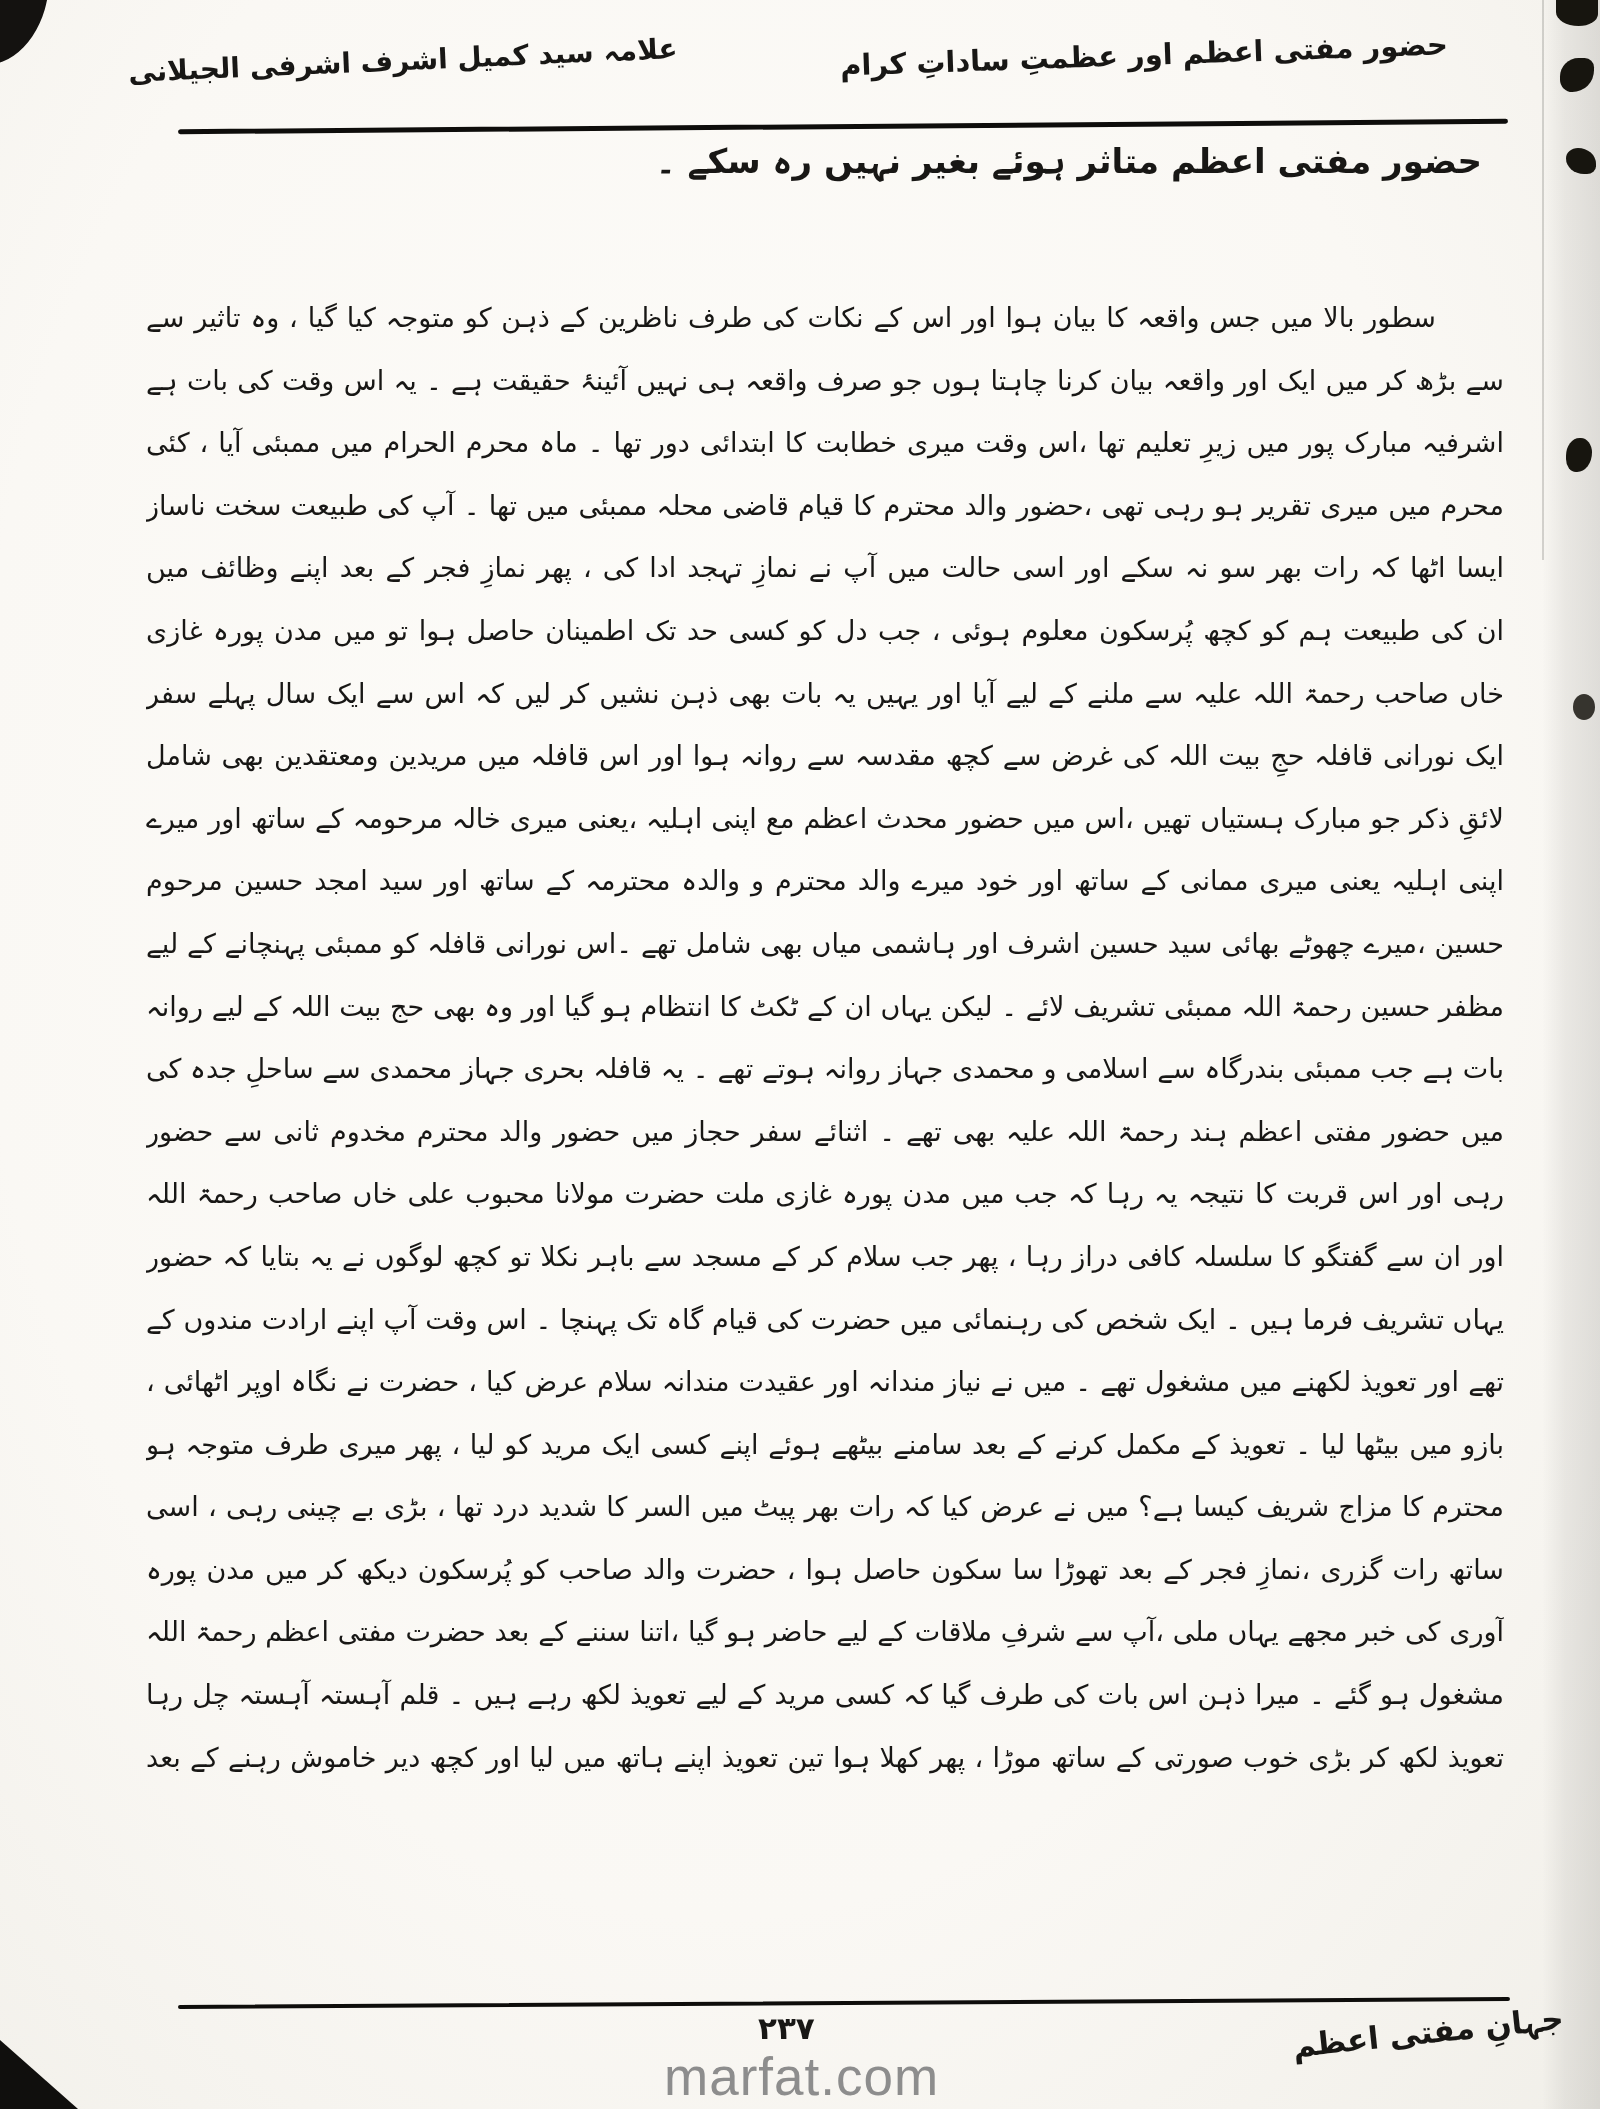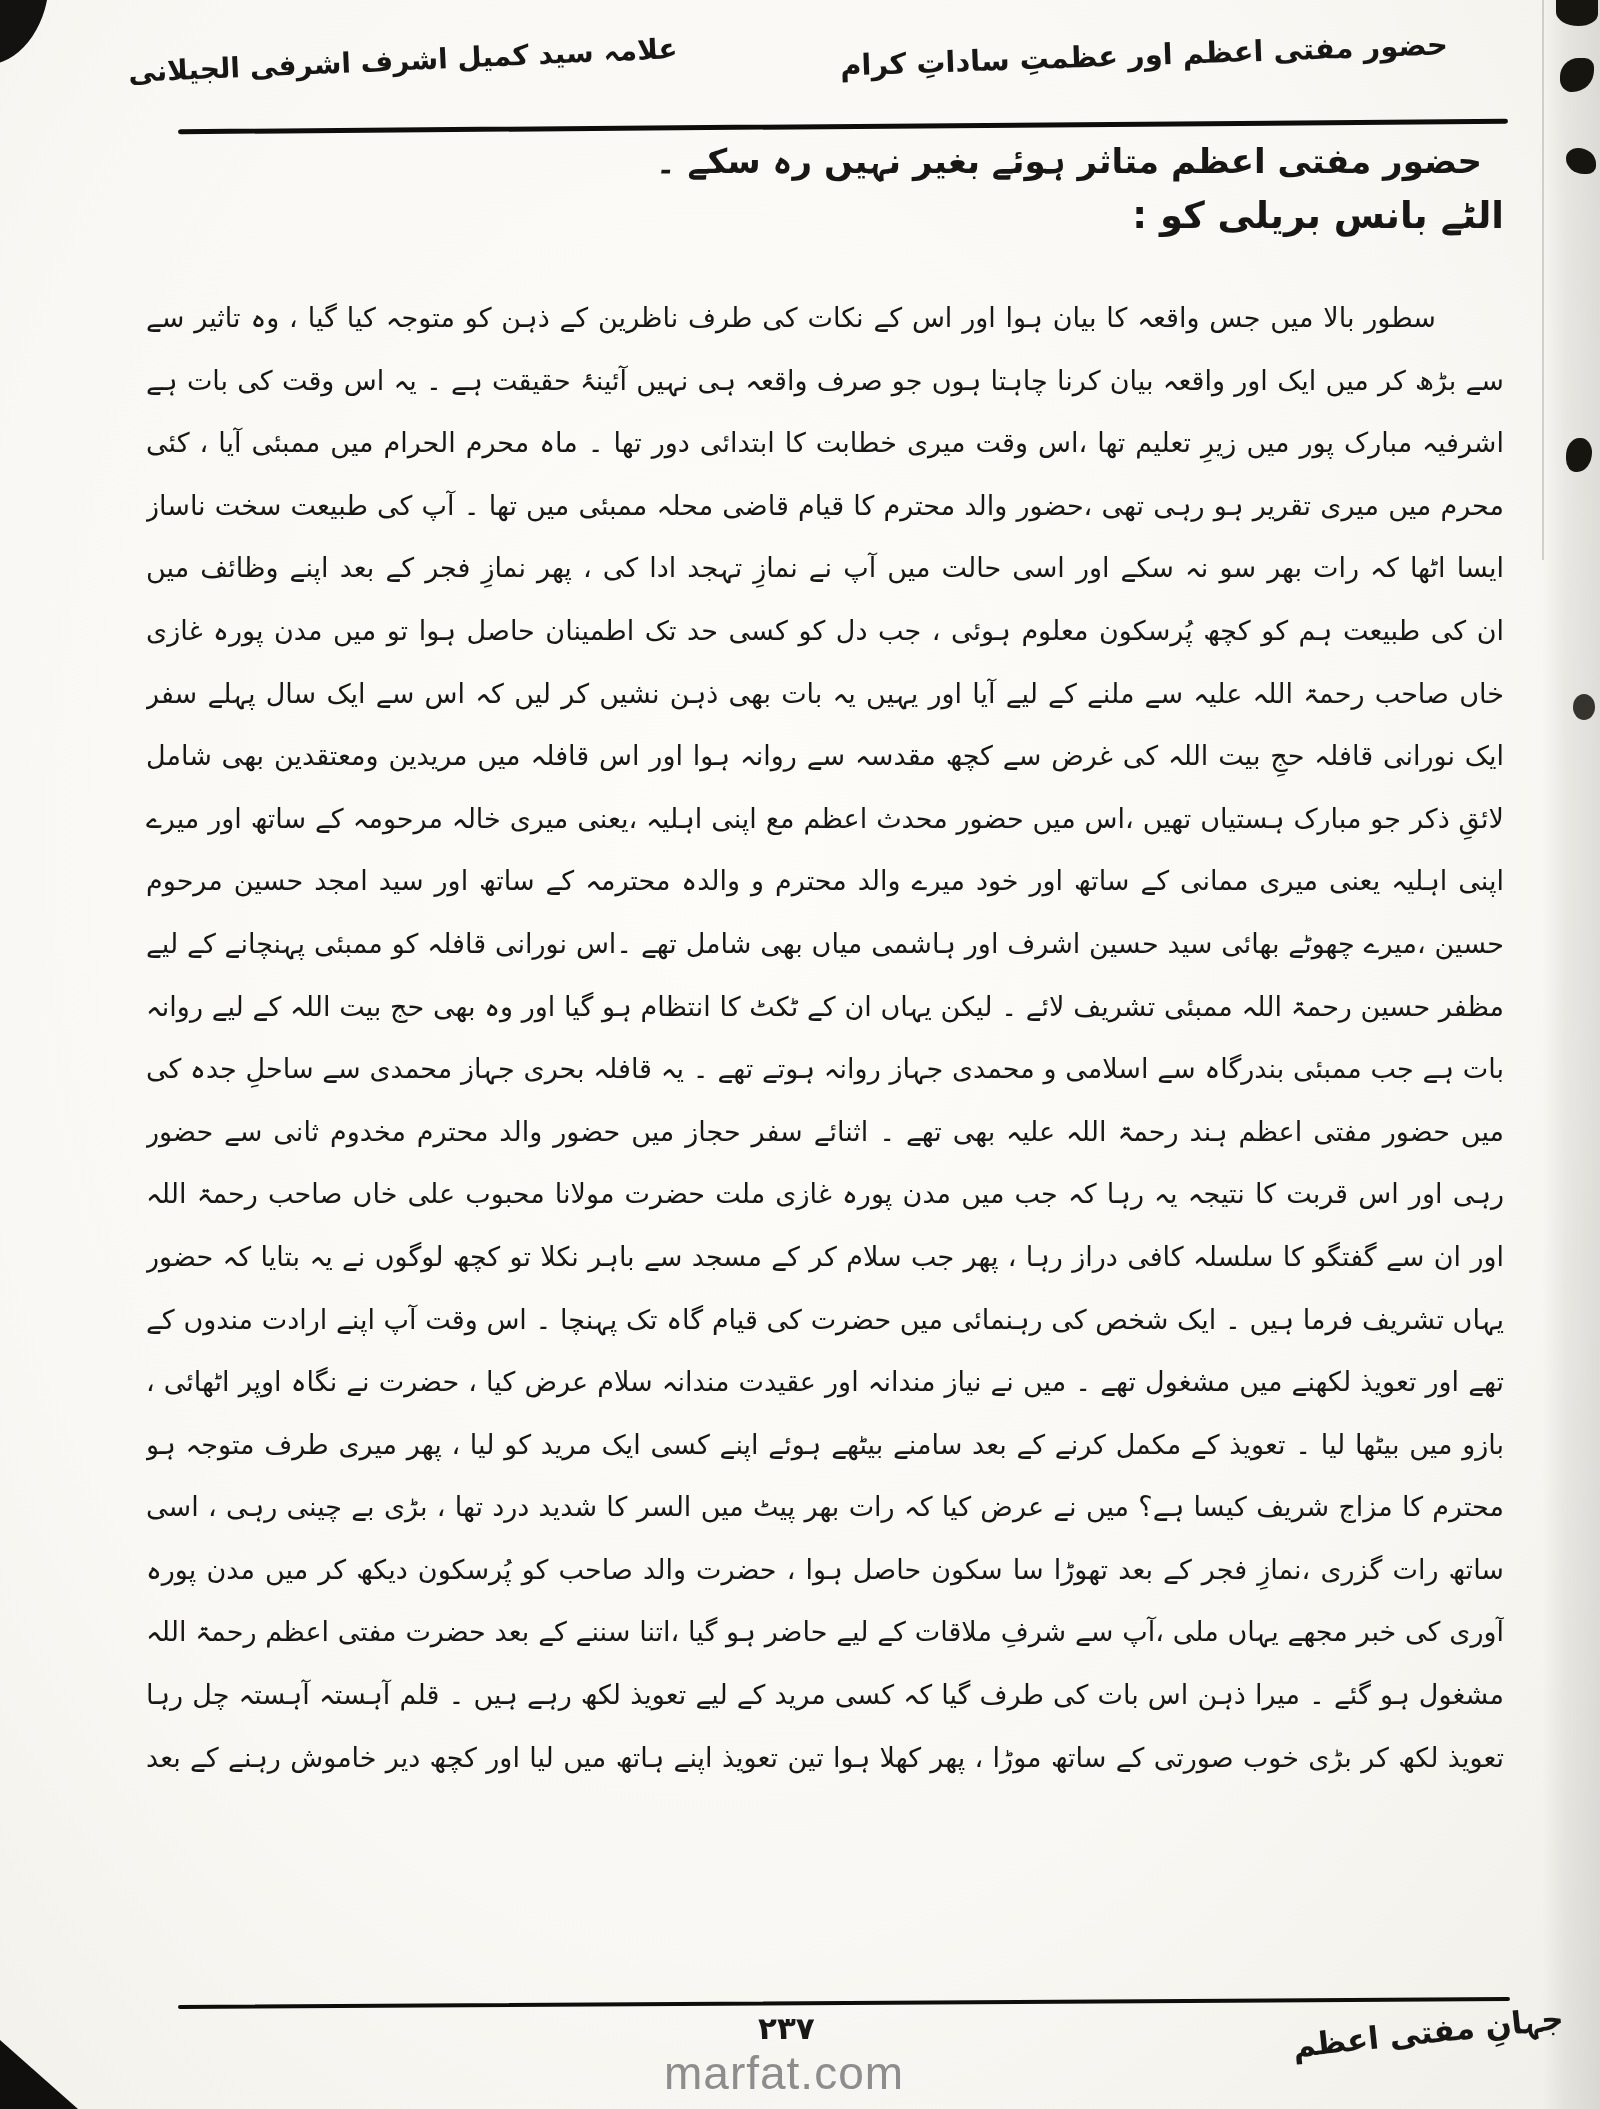--- a/index.html
+++ b/index.html
@@ -101,21 +101,21 @@
     transform: rotate(-6deg);
   }
   .footer-page-number {
     position: absolute; top: 2010px; left: 758px;
     font-size: 31px; font-weight: bold;
     letter-spacing: 6px;
   }
   .footer-watermark {
     position: absolute; top: 2046px; left: 664px;
     font-family: "Liberation Sans", sans-serif;
-    font-size: 46px; color: #8d8d8d;
+    font-size: 53px; color: #8d8d8d;
     direction: ltr;
     letter-spacing: 1px;
   }
 </style>
 </head>
 <body>
 
 <div class="page">
 
   <div class="gutter-strip"></div>
@@ -127,21 +127,20 @@
   <div class="blob b5"></div>
   <div class="corner-tl"></div>
   <div class="corner-bl"></div>
 
   <div class="hdr-right">حضور مفتی اعظم اور عظمتِ ساداتِ کرام</div>
   <div class="hdr-left">علامہ سید کمیل اشرف اشرفی الجیلانی</div>
   <div class="rule top"></div>
 
   <div class="intro-line">حضور مفتی اعظم متاثر ہوئے بغیر نہیں رہ سکے ۔</div>
 
-  <div class="section-heading">الٹے بانس بریلی کو :</div>
 
   <div class="body-text">
     <div class="body-line first">سطور بالا میں جس واقعہ کا بیان ہوا اور اس کے نکات کی طرف ناظرین کے ذہن کو متوجہ کیا گیا ، وہ تاثیر سے بھر پور ہے ،لیکن اس</div>
       <div class="body-line">سے بڑھ کر میں ایک اور واقعہ بیان کرنا چاہتا ہوں جو صرف واقعہ ہی نہیں آئینۂ حقیقت ہے ۔ یہ اس وقت کی بات ہے ، جب میں دار العلوم</div>
       <div class="body-line">اشرفیہ مبارک پور میں زیرِ تعلیم تھا ،اس وقت میری خطابت کا ابتدائی دور تھا ۔ ماہ محرم الحرام میں ممبئی آیا ، کئی سال سے آستانہ ماہم شریف پر عشرۂ</div>
       <div class="body-line">محرم میں میری تقریر ہو رہی تھی ،حضور والد محترم کا قیام قاضی محلہ ممبئی میں تھا ۔ آپ کی طبیعت سخت ناساز تھی اور ایک رات السر کا درد پیٹ میں</div>
       <div class="body-line">ایسا اٹھا کہ رات بھر سو نہ سکے اور اسی حالت میں آپ نے نمازِ تہجد ادا کی ، پھر نمازِ فجر کے بعد اپنے وظائف میں مشغول ہو گئے ،وظیفہ کے بعد</div>
       <div class="body-line">ان کی طبیعت ہم کو کچھ پُرسکون معلوم ہوئی ، جب دل کو کسی حد تک اطمینان حاصل ہوا تو میں مدن پورہ غازی ملت حضرت مولانا محبوب علی</div>
       <div class="body-line">خاں صاحب رحمۃ اللہ علیہ سے ملنے کے لیے آیا اور یہیں یہ بات بھی ذہن نشیں کر لیں کہ اس سے ایک سال پہلے سفر حجاز میں خانوادۂ اشرفیہ کا</div>
       <div class="body-line">ایک نورانی قافلہ حجِ بیت اللہ کی غرض سے کچھ مقدسہ سے روانہ ہوا اور اس قافلہ میں مریدین ومعتقدین بھی شامل تھے اور خصوصیت سے</div>

